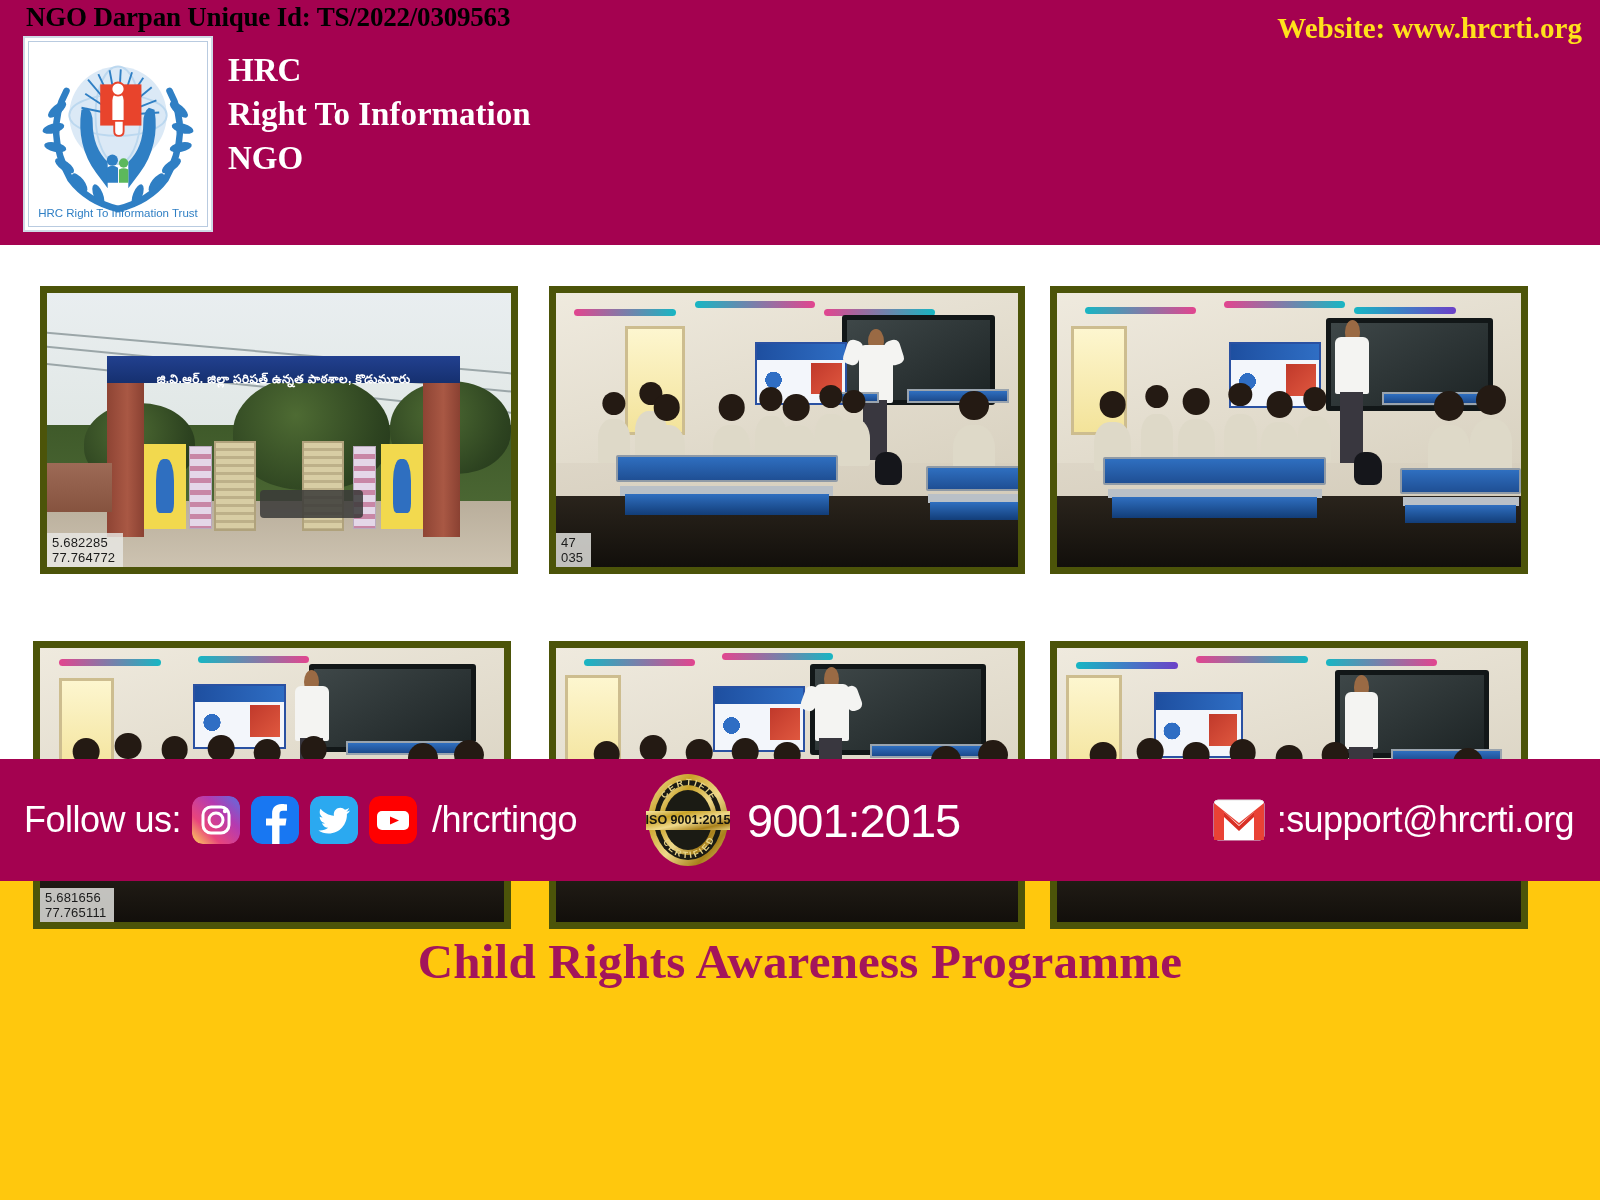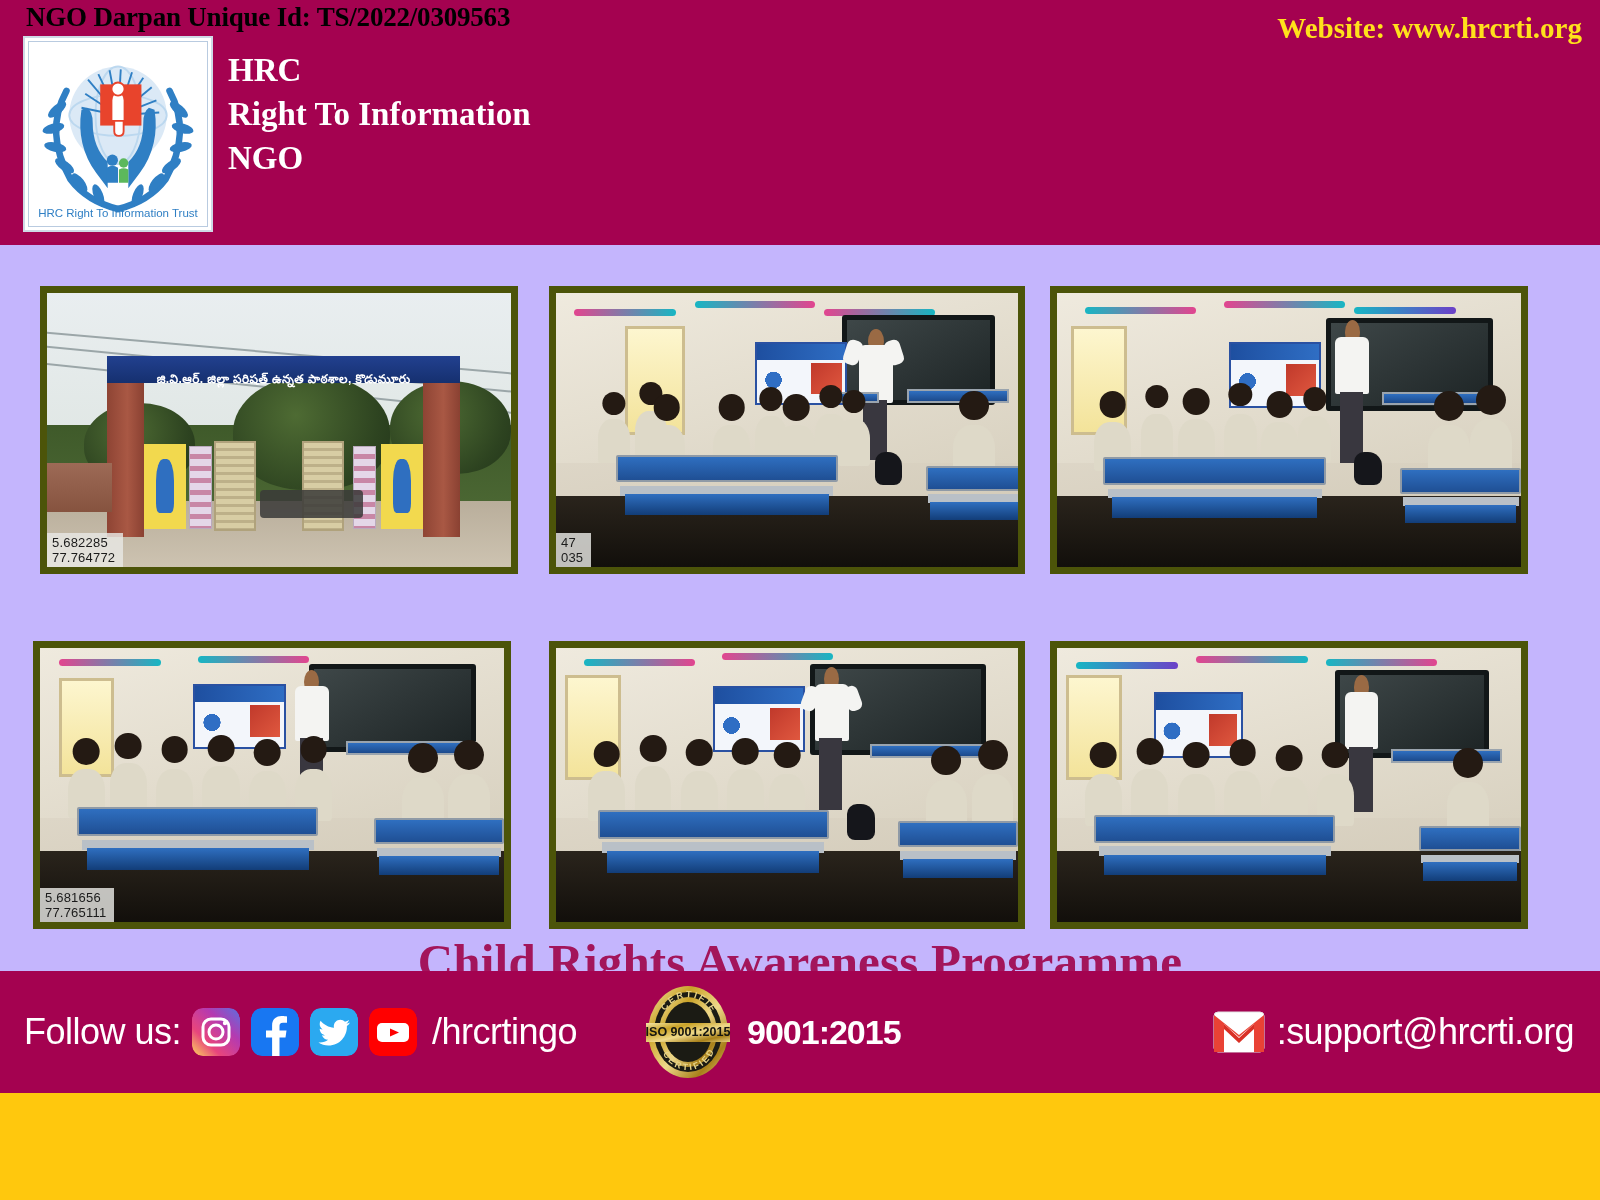--- a/index.html
+++ b/index.html
@@ -8,22 +8,22 @@
     width: 1600px;
     height: 1200px;
     overflow: hidden;
     font-family: "Liberation Serif", serif;
     background: #FFC80D;
   }
 
   .poster {
     position: relative;
     width: 1600px;
-    height: 1093px;
-    background: #c4b5fd;
+    height: 881px;
+    background: #ffffff;
   }
 
   
   .header {
     position: absolute;
     left: 0; top: 0;
     width: 1600px;
     height: 245px;
     background: #A40250;
   }
@@ -215,22 +215,22 @@
     position: absolute;
     left: 645px;
     top: 50%;
     transform: translateY(-50%);
     display: flex;
     align-items: center;
     gap: 16px;
   }
   .iso-text {
     font-family: "Liberation Sans", sans-serif;
-    font-weight: bold;
-    font-size: 34px;
+    font-weight: normal;
+    font-size: 47px;
     color: #ffffff;
     letter-spacing: -1px;
   }
 
   .mail-wrap {
     position: absolute;
     right: 26px;
     top: 50%;
     transform: translateY(-50%);
     display: flex;

